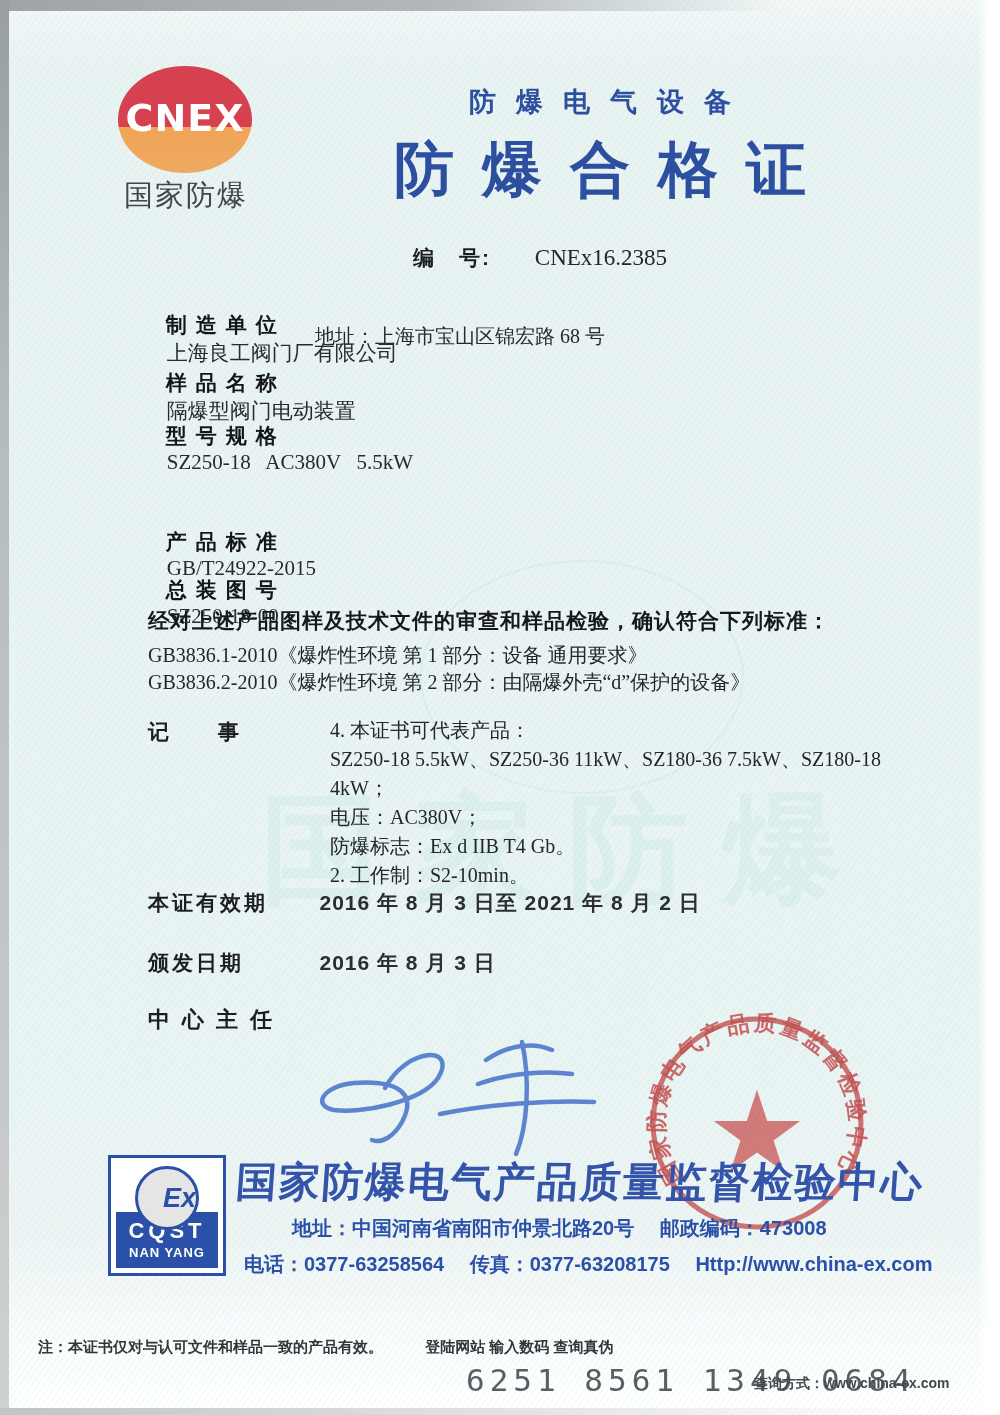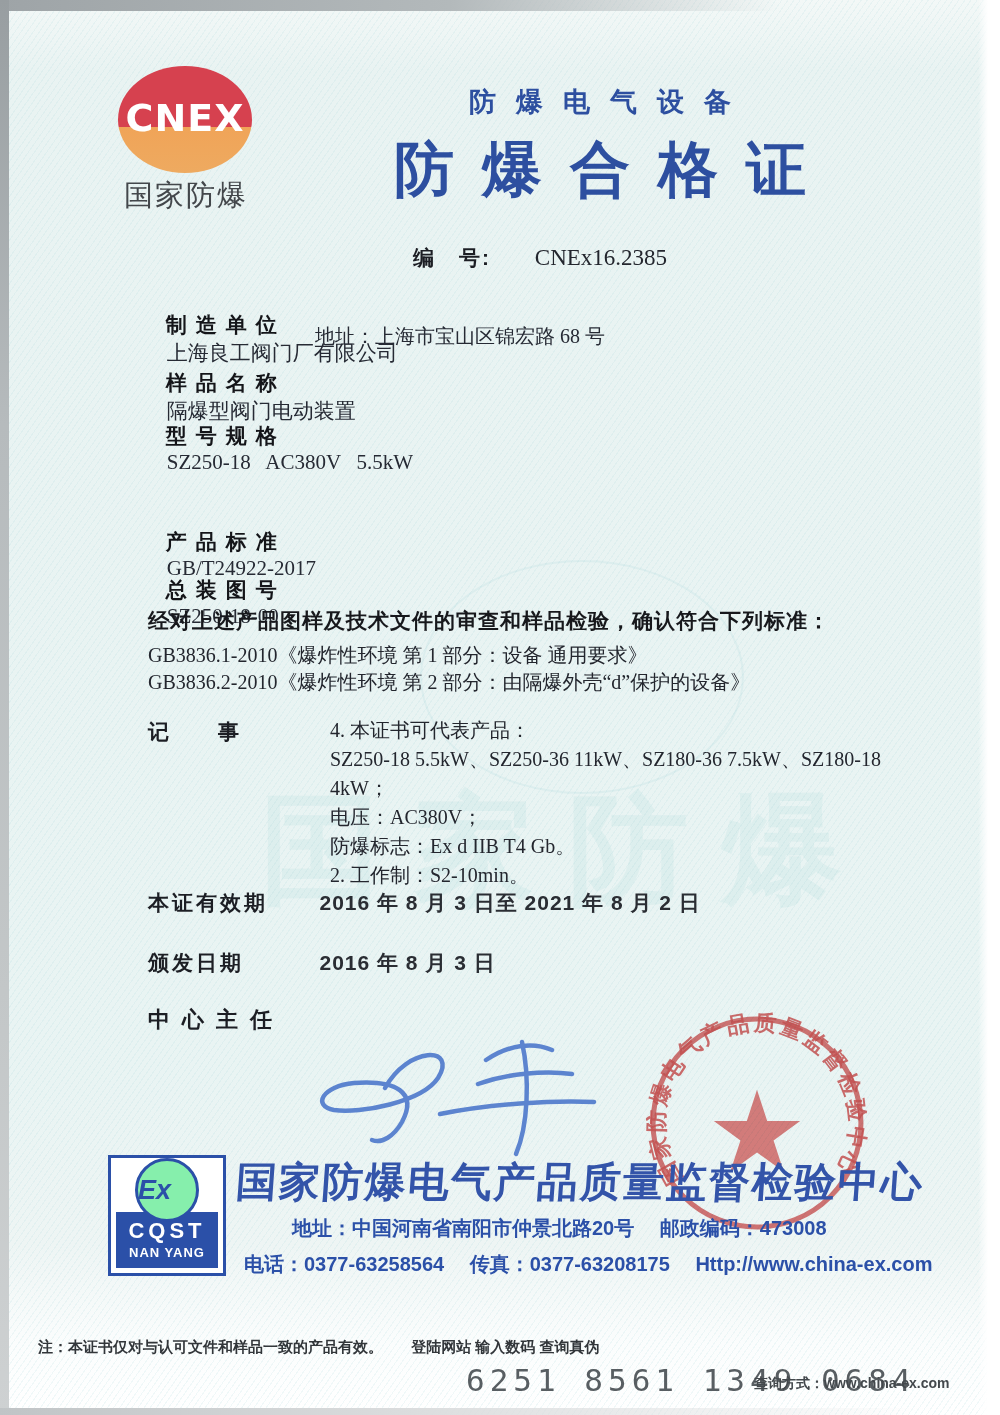--- a/index.html
+++ b/index.html
@@ -66,32 +66,32 @@
   .director{position:absolute;left:148px;top:1005px;font-size:22px;font-weight:bold;letter-spacing:12px;}
 
   .signature{position:absolute;left:290px;top:1026px;}
   .seal{position:absolute;left:646px;top:1012px;width:222px;height:222px;mix-blend-mode:multiply;}
 
   
   .badge{position:absolute;left:108px;top:1155px;width:112px;height:115px;border:3px solid #2b50a8;background:#ffffff;}
   .badge .blue{position:absolute;left:5px;right:5px;bottom:5px;height:56px;background:#2b50a8;text-align:center;}
   .badge .blue .cqst{display:block;color:#ffffff;font-size:22px;font-weight:bold;letter-spacing:4px;margin-top:6px;}
   .badge .blue .ny{display:block;color:#ffffff;font-size:13px;font-weight:bold;letter-spacing:1px;margin-top:1px;}
-  .badge .circle{position:absolute;left:50%;top:0;transform:translateX(-50%);width:58px;height:58px;border-radius:50%;
-    border:3px solid #2b50a8;background:#86efac;display:flex;align-items:center;justify-content:flex-start;z-index:2;}
+  .badge .circle{position:absolute;left:50%;top:8px;transform:translateX(-50%);width:58px;height:58px;border-radius:50%;
+    border:3px solid #2b50a8;background:#e5e5e5;display:flex;align-items:center;justify-content:flex-end;z-index:2;}
   .badge .circle span{color:#2b50a8;font-size:27px;font-weight:bold;font-style:italic;}
 
   .org-name{position:absolute;left:236px;top:1155px;width:700px;font-size:41px;font-weight:bold;color:#3354a9;
     letter-spacing:2px;white-space:nowrap;font-family:"Liberation Serif","DejaVu Serif",serif;
     transform:skewX(-4deg);z-index:3;}
   .org-line1{position:absolute;left:292px;top:1215px;font-size:20px;font-weight:bold;color:#2b50a8;white-space:pre;z-index:3;}
   .org-line2{position:absolute;left:244px;top:1251px;font-size:20px;font-weight:bold;color:#2b50a8;white-space:pre;z-index:3;}
 
   .note-line{position:absolute;left:38px;top:1338px;font-size:15px;font-weight:bold;color:#32363a;}
-  .note-line .hint{margin-left:24px;}
+  .note-line .hint{margin-left:38px;}
   .code{position:absolute;left:466px;top:1362px;font-size:31px;color:#585e62;
     font-family:"DejaVu Sans Mono","Liberation Mono",monospace;letter-spacing:5px;}
   .query{position:absolute;left:754px;top:1375px;font-size:14px;font-weight:bold;color:#43484c;}
 </style>
 </head>
 <body>
 
 <div class="page">
   <div class="watermark-ellipse"></div>
   <div class="watermark">国家防爆</div>
@@ -122,21 +122,21 @@
   <div class="frow" style="top:351px">
     <span class="lbl">样品名称</span>
     <span class="val">隔爆型阀门电动装置</span>
   </div>
   <div class="frow" style="top:404px">
     <span class="lbl">型号规格</span>
     <span class="val">SZ250-18   AC380V   5.5kW</span>
   </div>
   <div class="frow" style="top:510px">
     <span class="lbl">产品标准</span>
-    <span class="val">GB/T24922-2017</span>
+    <span class="val">GB/T24922-2015</span>
   </div>
   <div class="frow" style="top:558px">
     <span class="lbl">总装图号</span>
     <span class="val">SZ250-18-00</span>
   </div>
 
   <div class="statement">
     <div class="intro">经对上述产品图样及技术文件的审查和样品检验，确认符合下列标准：</div>
     <div class="std">GB3836.1-2010《爆炸性环境 第 1 部分：设备 通用要求》</div>
     <div class="std">GB3836.2-2010《爆炸性环境 第 2 部分：由隔爆外壳“d”保护的设备》</div>

